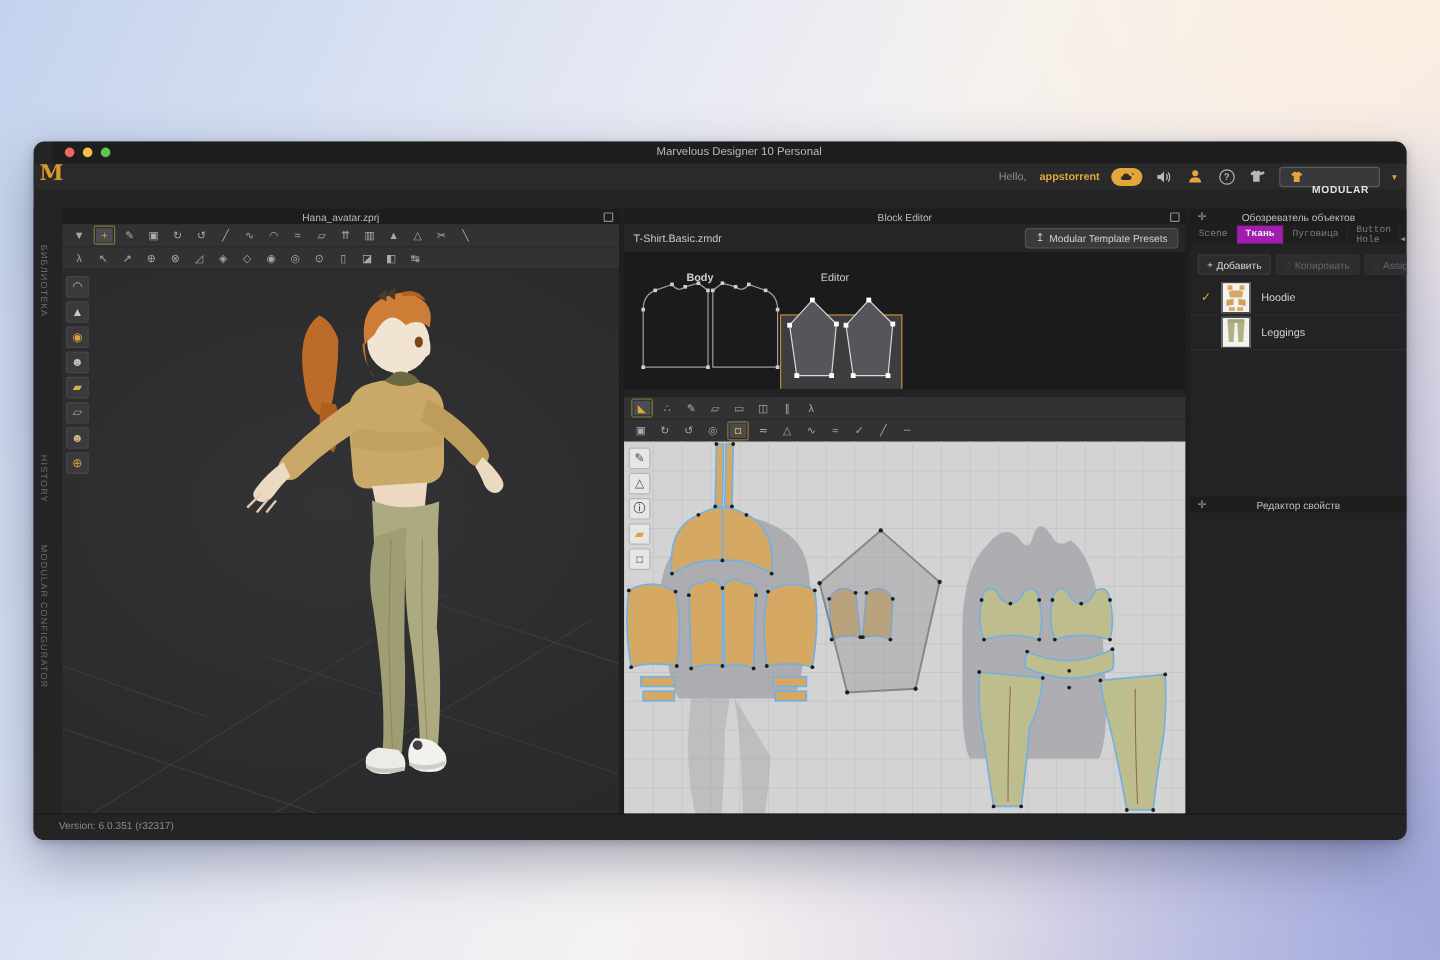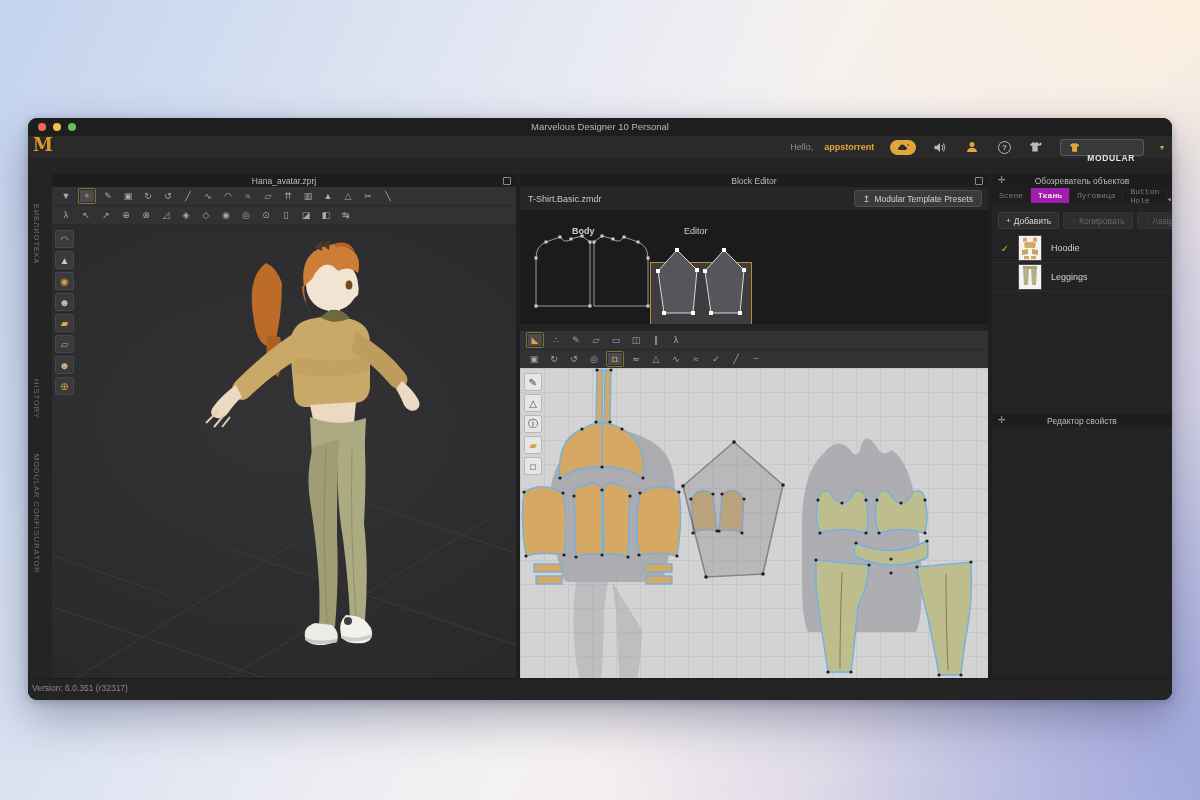--- a/index.html
+++ b/index.html
@@ -9,27 +9,27 @@
     background:
       radial-gradient(1000px 600px at 100% 95%, rgba(140,150,215,.55), rgba(140,150,215,0) 60%),
       radial-gradient(900px 500px at 100% 0%, rgba(253,240,222,.9), rgba(253,240,222,0) 55%),
       linear-gradient(115deg,#c3d3ee 0%,#e8eaf3 38%,#f4f1f1 55%,#f3ebec 75%,#b9bde4 100%);
   }
   .stage{position:relative;width:1200px;height:800px;}
   
   .win{position:absolute;left:28px;top:118px;width:1144px;height:582px;
     background:#242425;border-radius:9px;overflow:hidden;
     box-shadow:0 18px 45px rgba(30,35,70,.35), 0 2px 8px rgba(30,35,70,.25);}
-  .titlebar{position:absolute;left:0;top:0;width:100%;height:18px;background:#1e1e1f;border-bottom:1px solid #161616;}
+  .titlebar{position:absolute;left:16px;top:0;width:100%;height:18px;background:#1e1e1f;border-bottom:1px solid #161616;}
   .title-text{position:absolute;left:0;right:0;top:3px;text-align:center;font-size:9.5px;color:#b9b9b9;}
   .lights{position:absolute;left:10px;top:5px;display:flex;gap:7px;}
   .light{width:8px;height:8px;border-radius:50%;}
   .headerbar{position:absolute;left:0;top:18px;width:100%;height:22px;background:#2a2a2b;}
   .mlogo{position:absolute;left:5px;top:-2px;font-size:18px;font-weight:bold;color:#d99a2b;font-family:"DejaVu Serif",serif;letter-spacing:-2px;}
-  .hdr-right{position:absolute;right:8px;top:0;height:22px;display:flex;align-items:center;gap:16px;}
+  .hdr-right{position:absolute;right:8px;top:0;height:22px;display:flex;align-items:center;gap:10px;}
   .greet{font-size:9px;color:#8f8f8f;}
   .uname{font-size:9px;font-weight:bold;color:#e3a63b;margin-left:11px;}
   .cloud-pill{width:26px;height:15px;border-radius:8px;background:#e3a63b;display:flex;align-items:center;justify-content:center;cursor:pointer;}
   .hicon{width:16px;height:14px;display:flex;align-items:center;justify-content:center;cursor:pointer;}
   .help-circle{width:11px;height:11px;border-radius:50%;border:1.3px solid #b5b5b5;color:#b5b5b5;font-size:8px;font-weight:bold;display:flex;align-items:center;justify-content:center;}
   .modular-btn{height:15px;border:1px solid #5a5a5c;background:#39393b;border-radius:3px;display:flex;align-items:center;gap:5px;padding:0 8px;cursor:pointer;}
   .modular-btn span{font-size:8.5px;font-weight:bold;letter-spacing:.6px;color:#e4e4e4;margin-top:22px;}
   .caret{color:#d9a23a;font-size:8px;cursor:pointer;}
   
   .main{position:absolute;left:0;top:56px;width:1144px;height:520px;background:#232324;}
@@ -77,21 +77,21 @@
   .olist{position:absolute;left:0;top:60px;width:100%;}
   .orow{position:relative;height:28px;border-bottom:1px solid #2e2e30;display:flex;align-items:center;cursor:pointer;}
   .ochk{width:26px;text-align:center;color:#e3a63b;font-size:10px;}
   .othumb{width:22px;height:24px;background:#f3f3f1;border:1px solid #4a4a4c;margin-right:9px;flex:none;overflow:hidden;}
   .oswatch{width:22px;height:22px;border:1px solid #4a4a4c;margin-right:9px;flex:none;}
   .olabel{font-size:9px;color:#d3d3d3;}
   .propHeader{position:absolute;left:0;top:240px;width:100%;height:13px;background:#1d1d1e;display:flex;align-items:center;justify-content:center;font-size:8.5px;color:#bdbdbd;}
   .divider{position:absolute;top:0;height:520px;width:4px;background:#1f1f20;}
   
   .statusbar{position:absolute;left:0;top:560px;width:100%;height:22px;background:#242425;border-top:1px solid #1b1b1c;}
-  .version{position:absolute;left:4px;top:4px;font-size:8.5px;color:#8a8a8a;}
+  .version{position:absolute;left:21px;top:4px;font-size:8.5px;color:#8a8a8a;}
   svg{display:block;}
 </style>
 </head>
 <body>
 
 <div class="stage">
   <div class="win">
 
     <div class="titlebar">
       <div class="lights">

